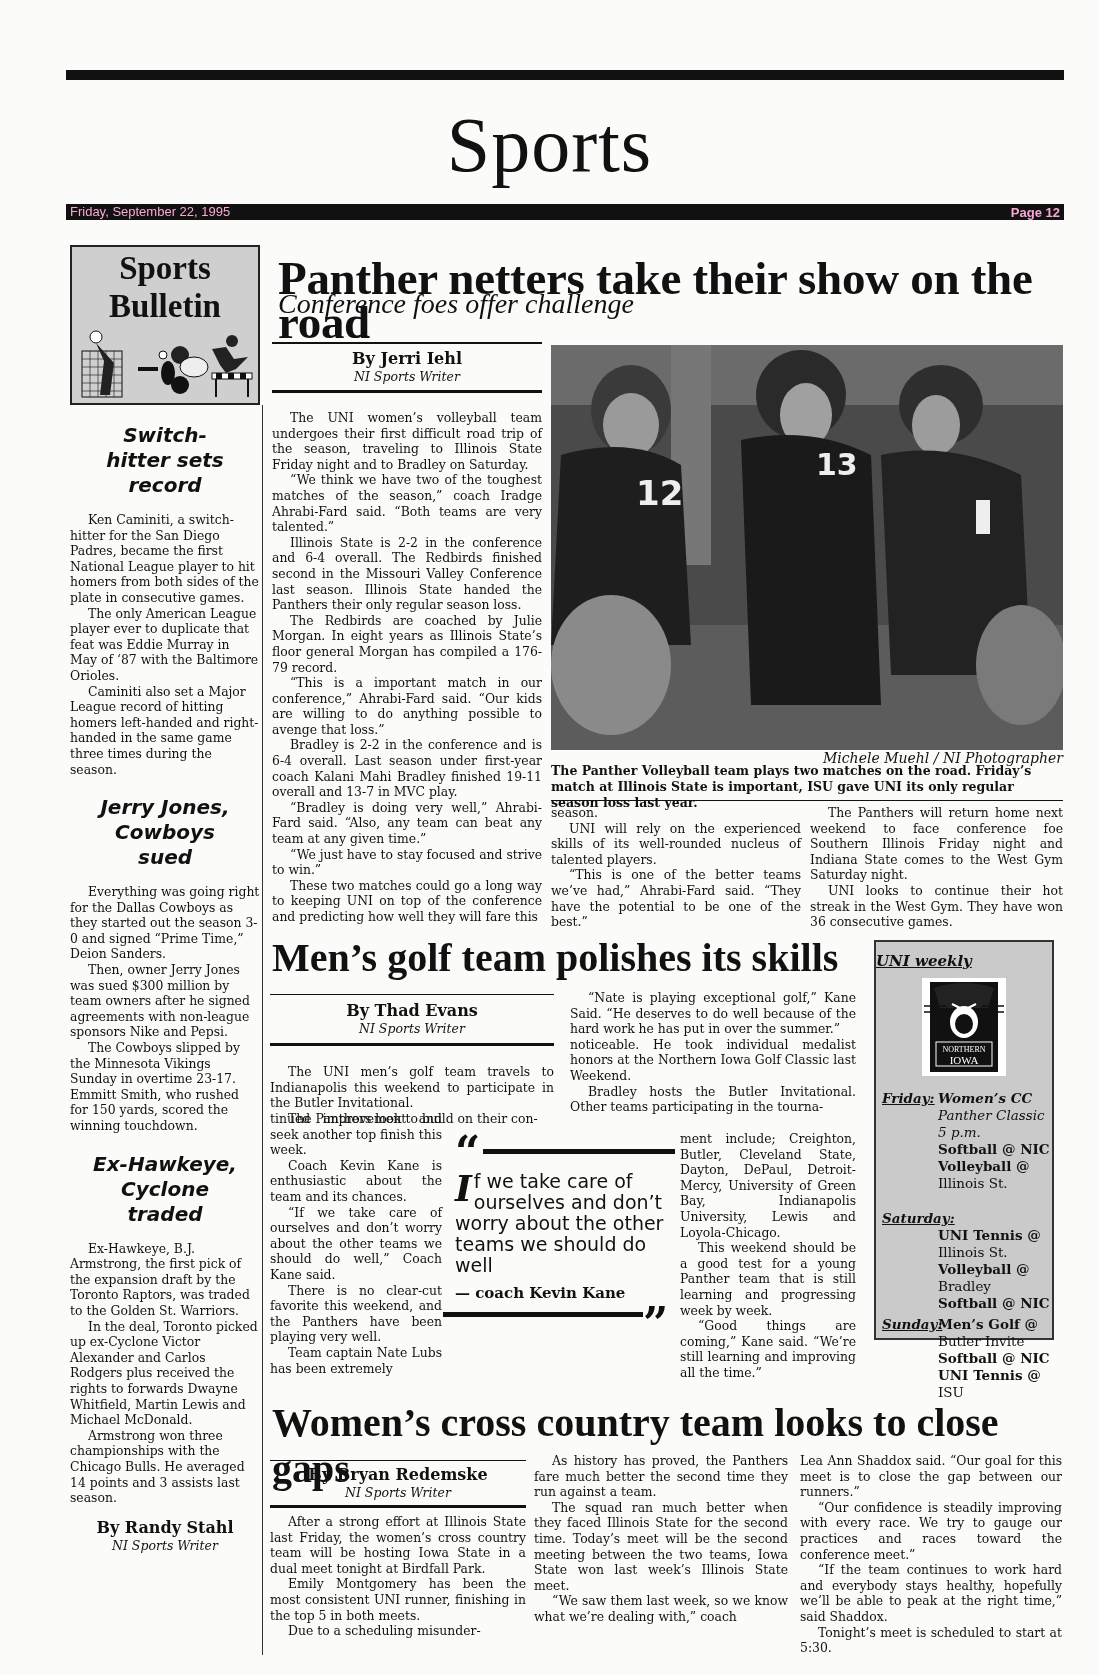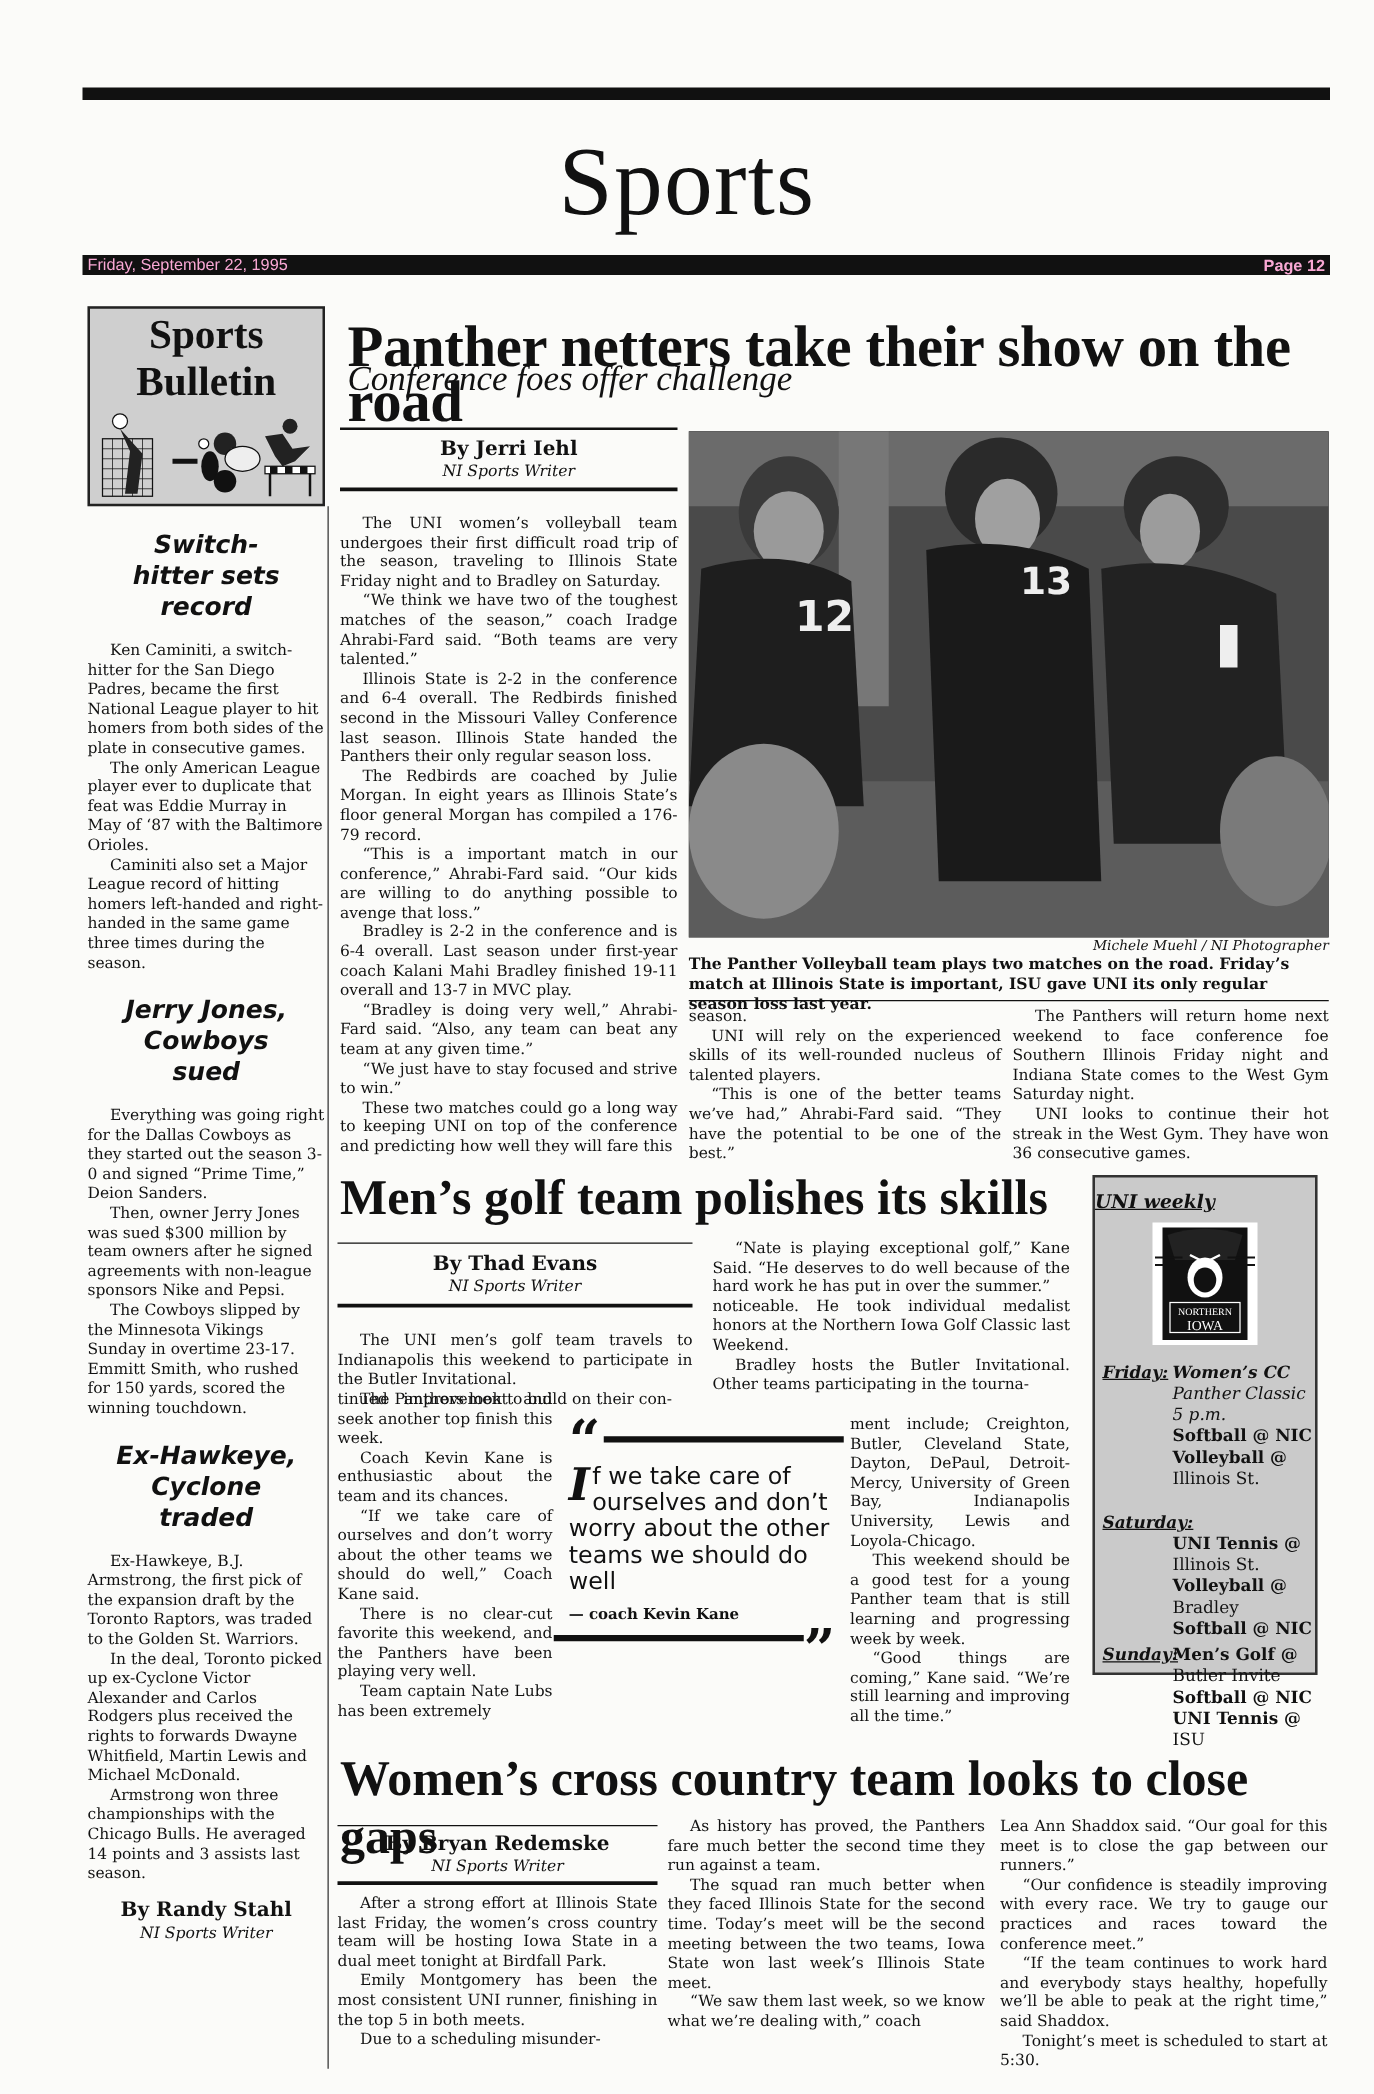--- a/index.html
+++ b/index.html
@@ -18,21 +18,21 @@
   .sidehead{font-family:"DejaVu Sans",sans-serif;font-weight:bold;font-style:italic;font-size:20px;line-height:25px;text-align:center;margin:18px 0 14px;}
   p.body{margin:0;font-family:"DejaVu Serif",serif;font-size:12.4px;line-height:15.6px;text-indent:18px;}
   .byline{text-align:center;font-family:"DejaVu Serif",serif;}
   .byline .n{font-weight:bold;font-size:16px;line-height:20px;}
   .byline .r{font-style:italic;font-size:12.5px;line-height:16px;}
   .hl1{left:278px;top:256px;width:790px;font-family:"Liberation Serif",serif;font-weight:bold;font-size:47px;line-height:44px;letter-spacing:-0.3px;}
   .sub1{left:278px;top:288px;font-family:"Liberation Serif",serif;font-style:italic;font-size:28px;line-height:32px;}
   .rule{background:#111;height:3px;}
   .col{font-family:"DejaVu Serif",serif;}
   .photo{left:551px;top:345px;width:512px;height:405px;background:#333;overflow:hidden;}
-  .credit{left:551px;top:750px;width:512px;text-align:right;font-style:italic;font-size:11px;}
+  .credit{left:551px;top:750px;width:512px;text-align:right;font-style:italic;font-size:14px;}
   .caption{left:551px;top:763px;width:512px;font-weight:bold;font-size:12.5px;line-height:16px;}
   .hl2{left:272px;top:935px;width:600px;font-family:Liberation Serif, serif;font-weight:bold;font-size:40px;line-height:46px;}
   .hl3{left:272px;top:1400px;width:800px;font-family:"Liberation Serif",serif;font-weight:bold;font-size:40px;line-height:46px;}
   .pull{font-family:"DejaVu Sans",sans-serif;}
   .weekly{left:874px;top:940px;width:180px;height:400px;background:#cacaca;border:2px solid #333;box-sizing:border-box;font-family:"DejaVu Serif",serif;}
   .weekly .title{text-align:left;font-weight:bold;font-style:italic;text-decoration:underline;font-size:15px;margin-top:10px;}
   .logo{margin:8px auto 0;width:84px;height:98px;background:#fff;position:relative;}
   .wk-row{position:relative;font-size:13.5px;line-height:17px;}
   .wk-day{position:absolute;left:6px;font-weight:bold;font-style:italic;text-decoration:underline;}
   .wk-ev{position:absolute;left:62px;}
@@ -193,21 +193,21 @@
 </div>
 
 <div class="abs pull" style="left:455px;top:1145px;width:220px;">
   <div style="position:relative;height:20px;">
     <span style="position:absolute;left:0;top:-18px;font-family:'DejaVu Serif',serif;font-weight:bold;font-size:44px;">“</span>
     <div style="position:absolute;left:28px;top:4px;width:192px;height:5px;background:#111;"></div>
   </div>
   <div style="font-family:'DejaVu Sans',sans-serif;font-size:19px;line-height:21px;margin-top:6px;">
     <span style="font-family:'DejaVu Serif',serif;font-weight:bold;font-style:italic;font-size:36px;float:left;line-height:34px;margin-right:2px;">I</span><span>f we take care of ourselves and don’t worry about the other teams we should do well</span>
   </div>
-  <div style="font-family:'DejaVu Serif',serif;font-weight:bold;font-size:12px;margin-top:8px;">— coach Kevin Kane</div>
+  <div style="font-family:'DejaVu Serif',serif;font-weight:bold;font-size:15px;margin-top:8px;">— coach Kevin Kane</div>
   <div style="position:relative;height:22px;margin-top:4px;">
     <div style="position:absolute;left:-12px;top:6px;width:200px;height:5px;background:#111;"></div>
     <span style="position:absolute;left:188px;top:-8px;font-family:'DejaVu Serif',serif;font-weight:bold;font-size:44px;">”</span>
   </div>
 </div>
 
 <div class="abs weekly">
   <div class="title">UNI weekly</div>
   <div class="logo">
     <svg width="84" height="98" viewBox="0 0 84 98">

